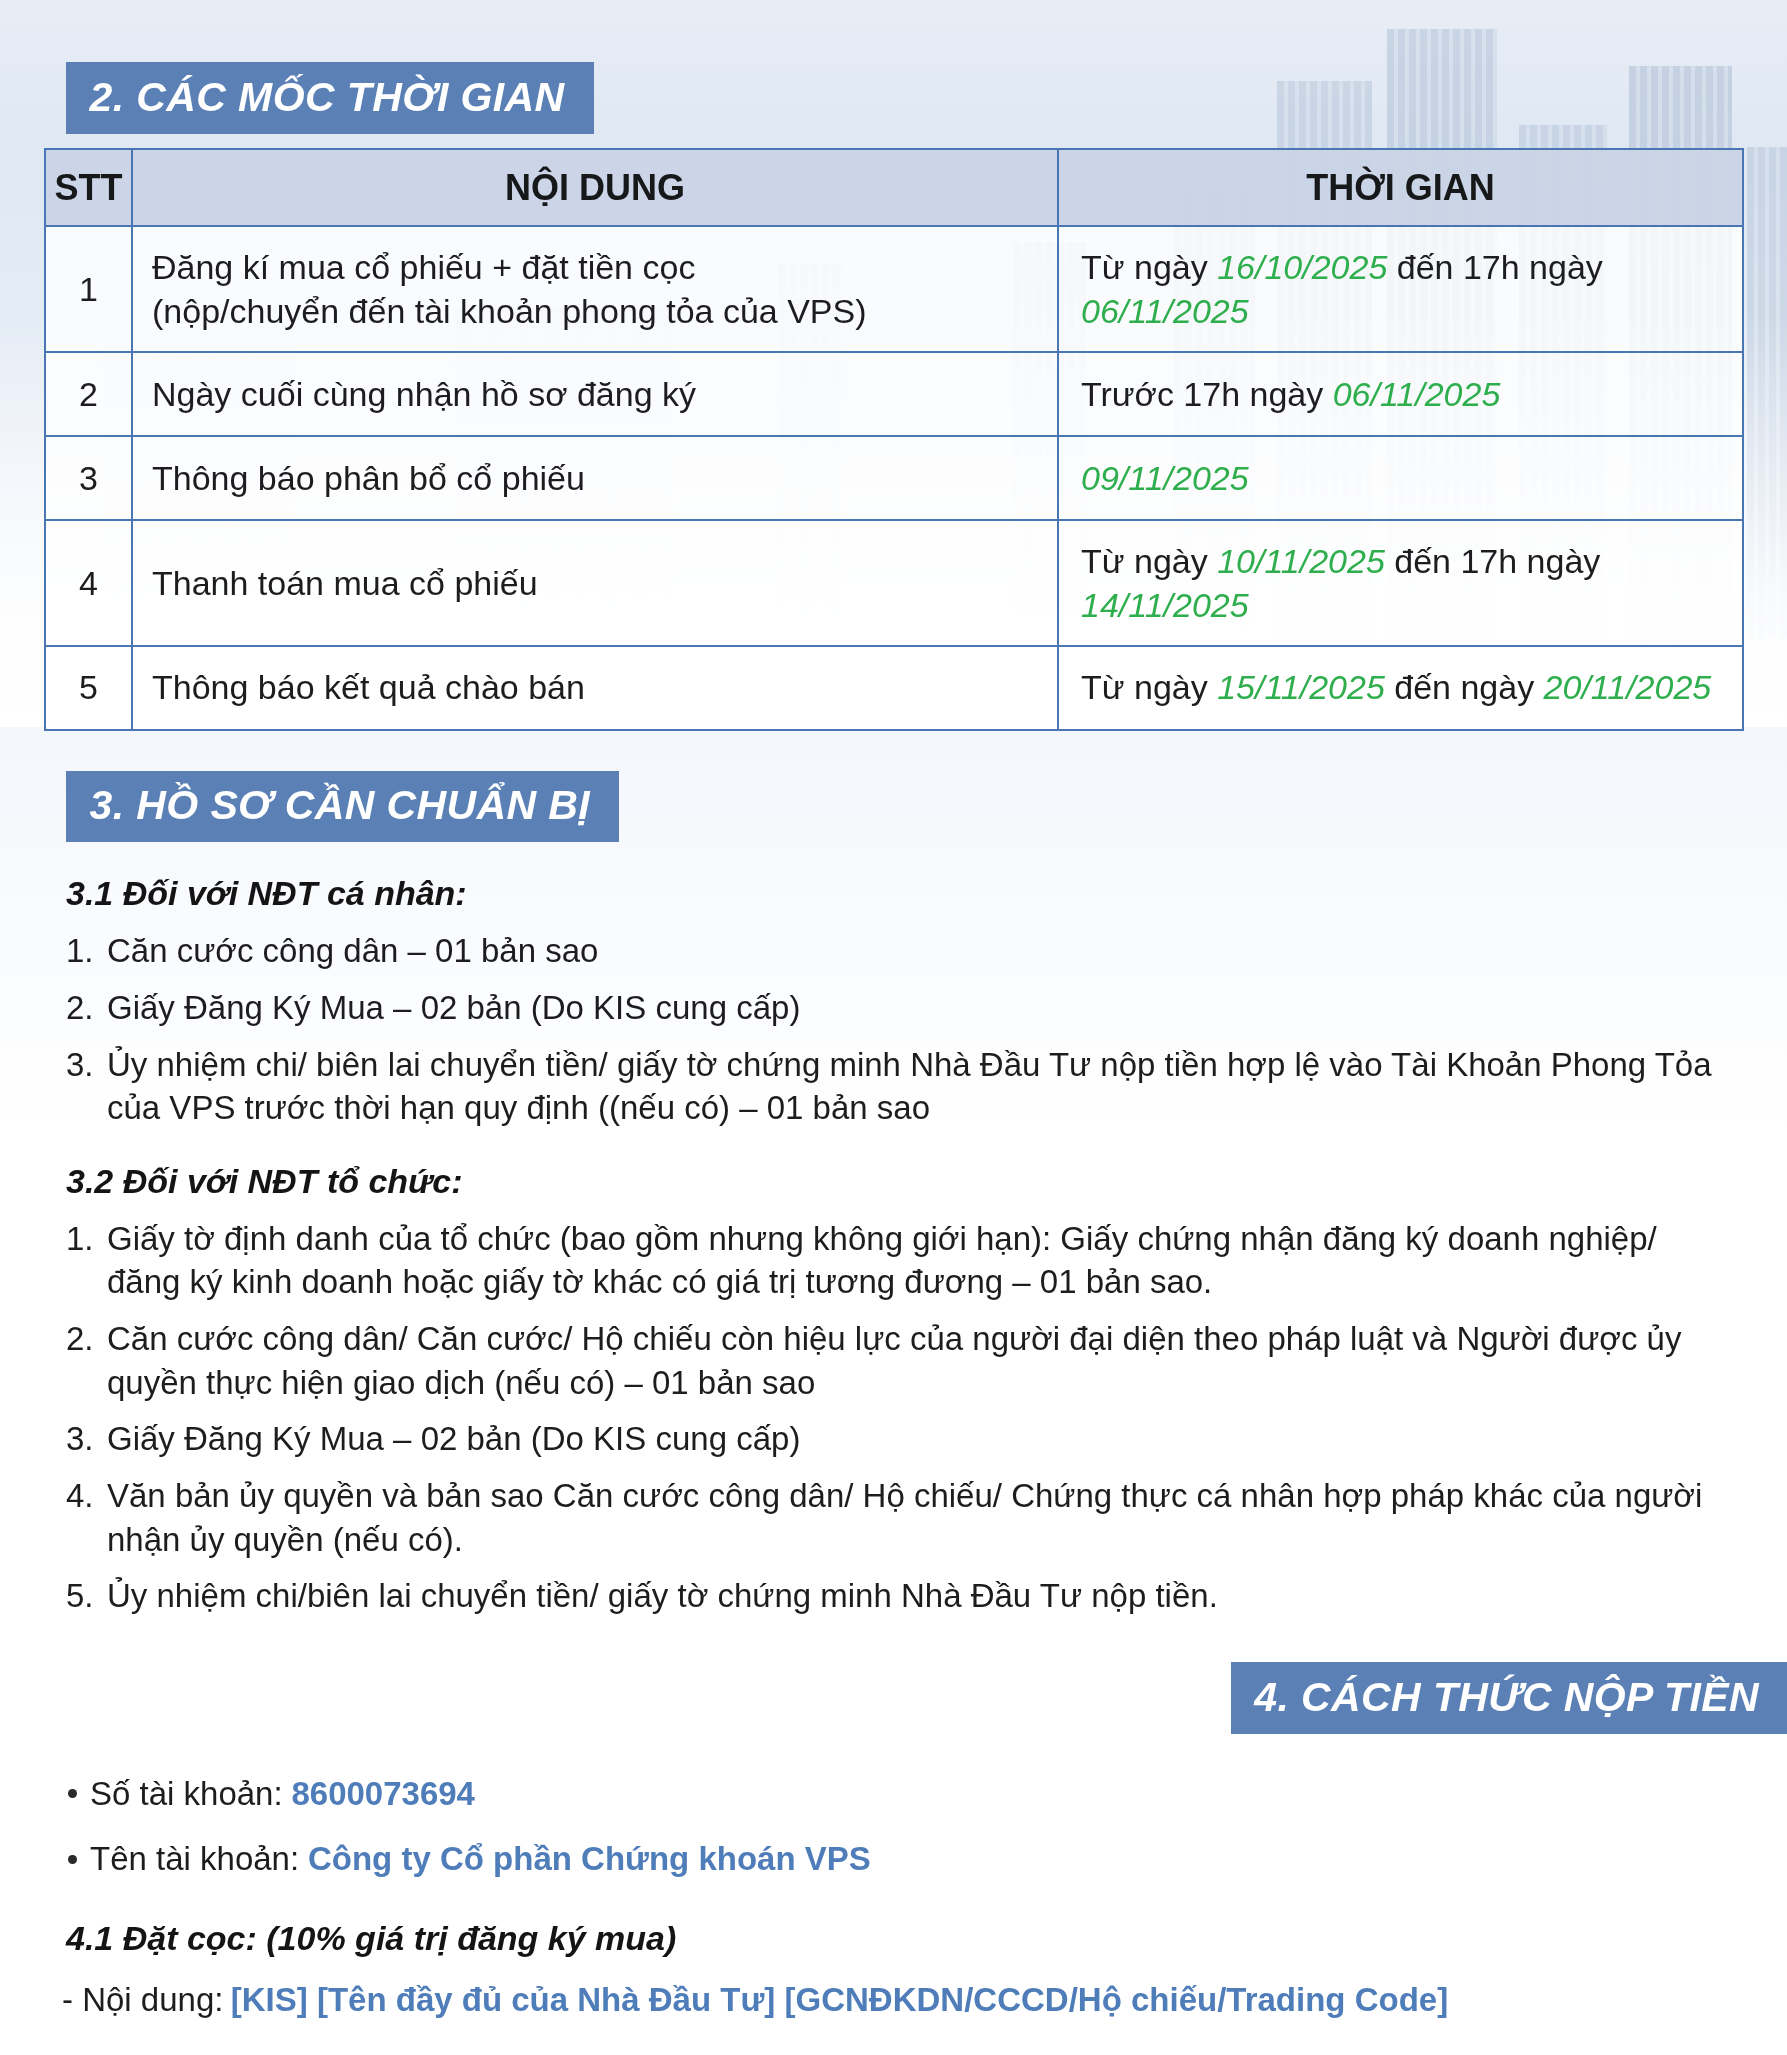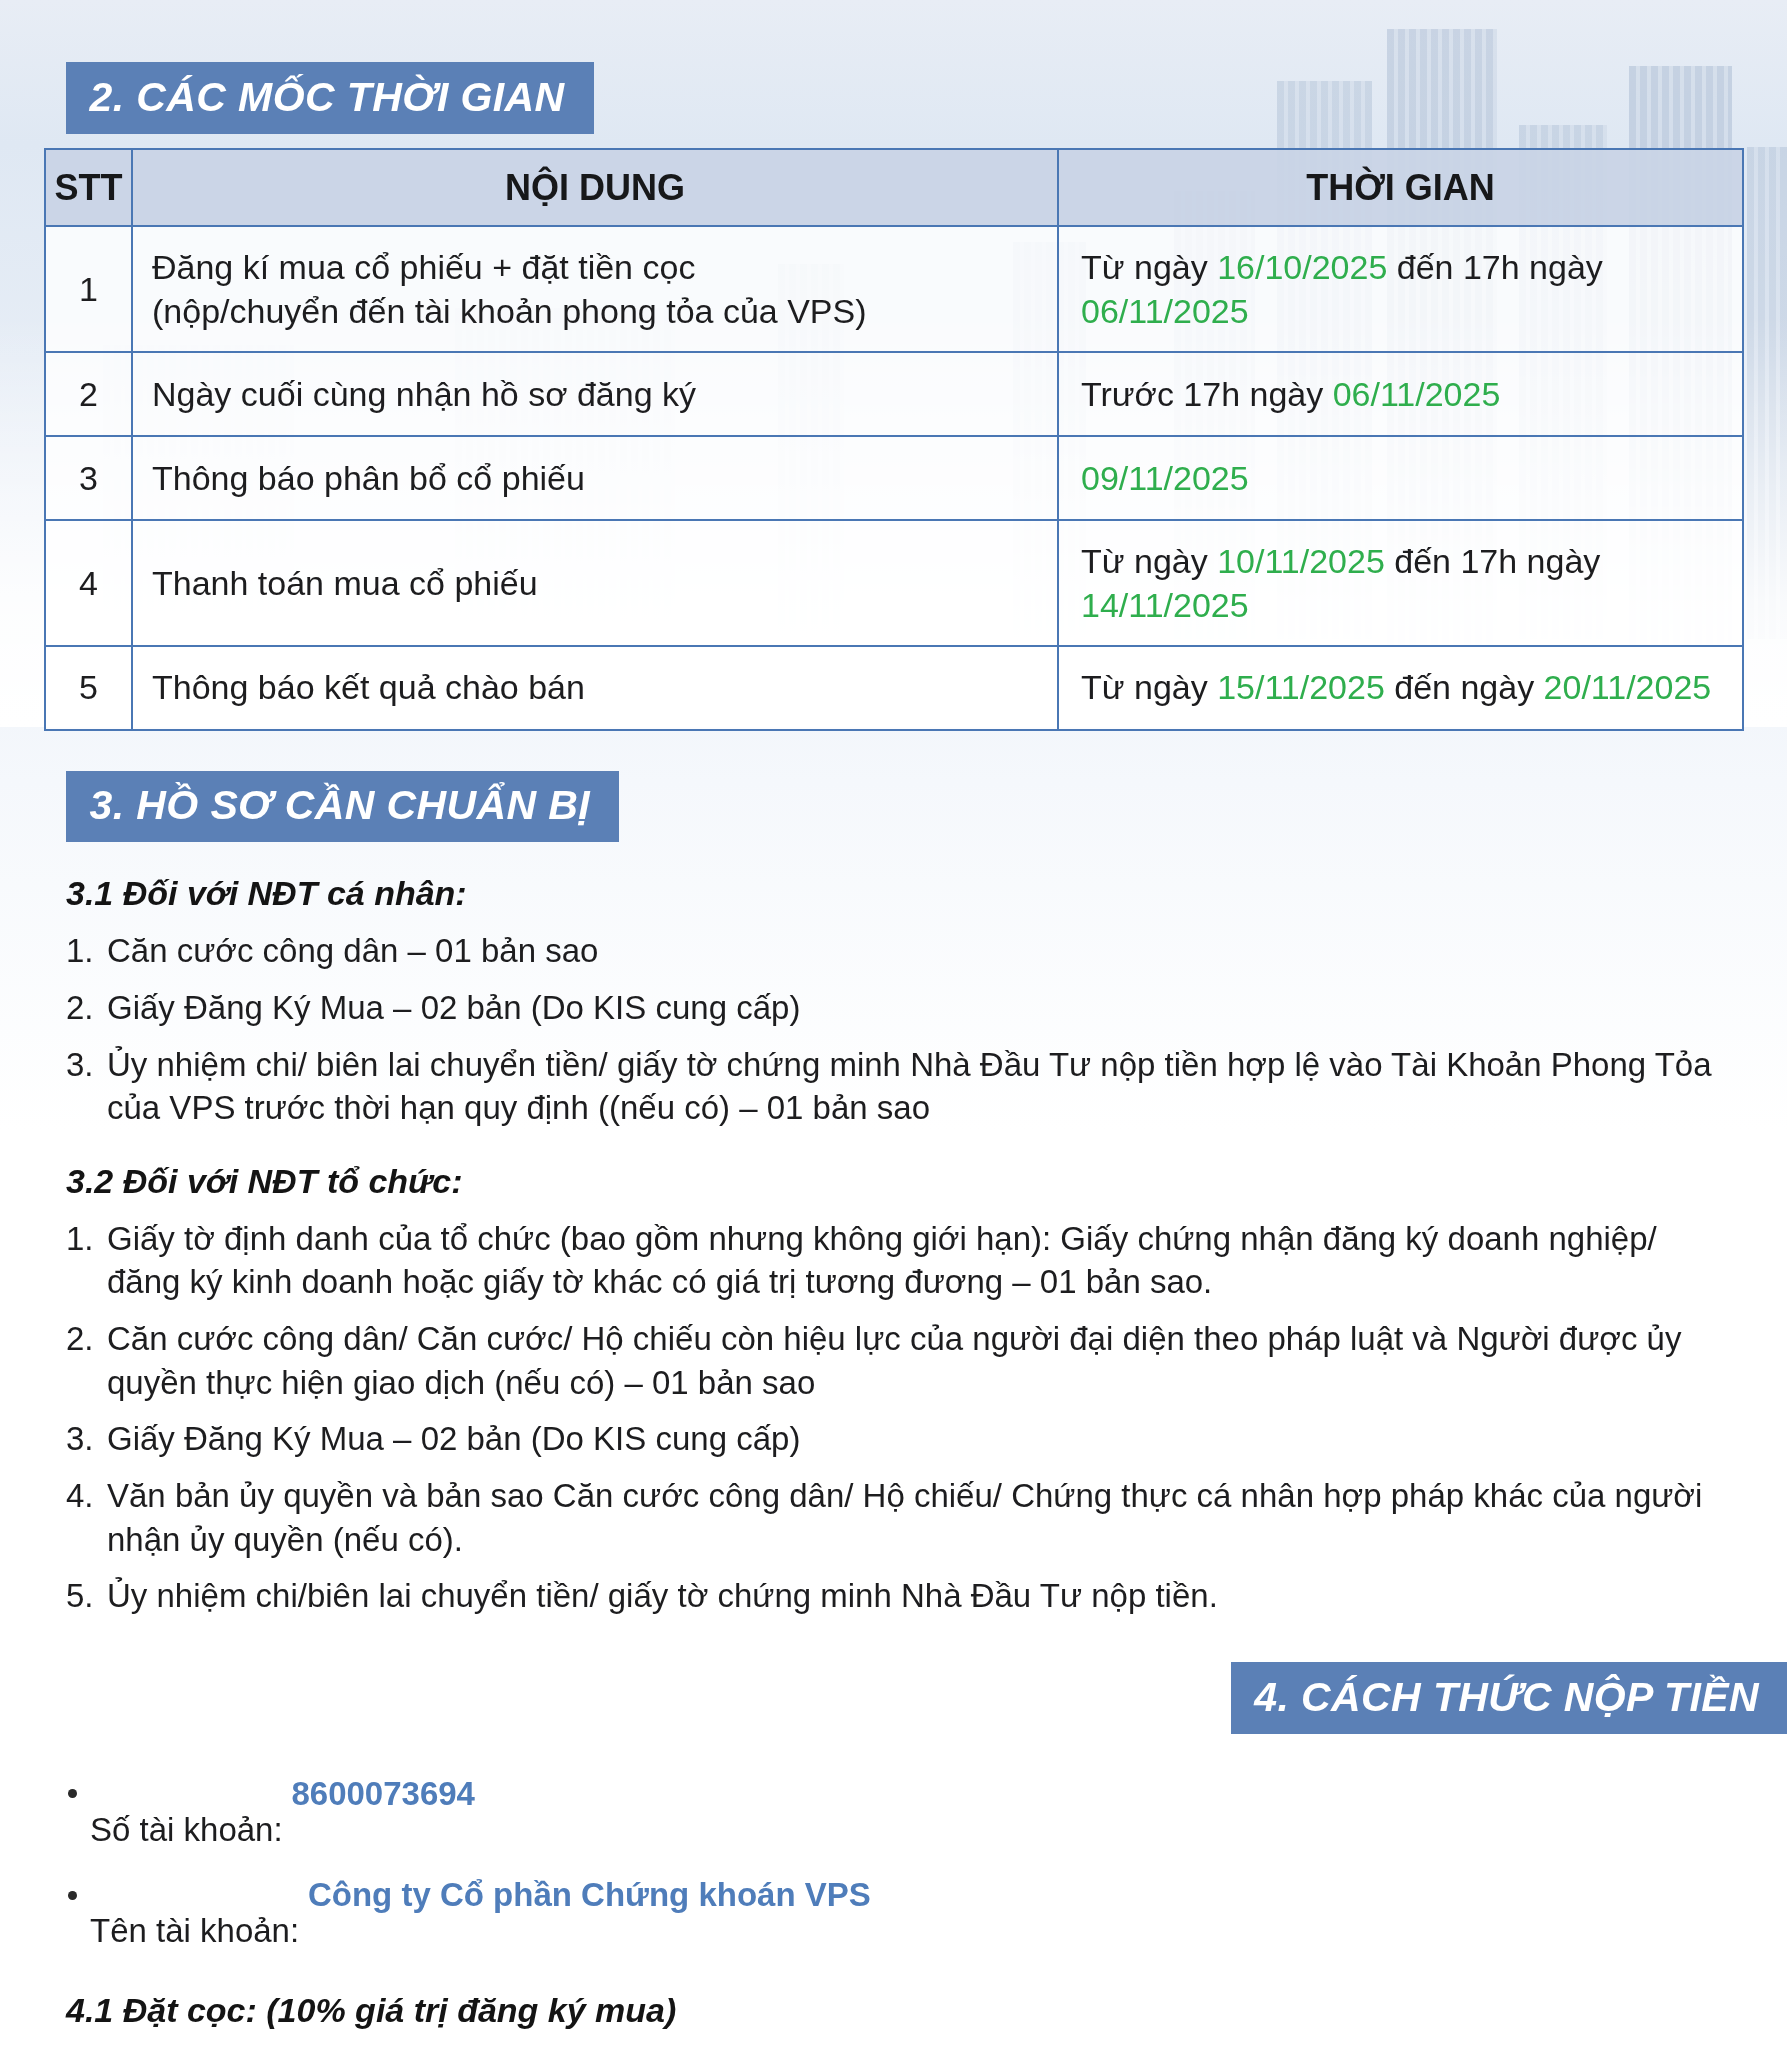--- a/index.html
+++ b/index.html
@@ -43,37 +43,37 @@
   table.timeline th{
     background:rgba(201,212,230,.95);
     font-size:36px;font-weight:700;text-align:center;height:73px;color:#17181a;
   }
   table.timeline td{background:rgba(255,255,255,.78);font-size:34px;line-height:1.3;}
   td.stt{text-align:center;}
   td.ncell{padding:17.6px 14.7px 17.6px 19px;white-space:pre-line;}
   td.tcell{padding:17.6px 14.7px 17.6px 22px;}
   tr.r1{height:123px;}
   tr.rx{height:84px;}
-  .green{color:#2fae4d;}
+  .green{color:#2fae4d;font-style:italic;}
 
   .banner-docs{margin-top:40px;}
   .subhead{
     margin:32px 44px 0 66px;
     font-size:34px;font-weight:700;font-style:italic;color:#141414;
   }
   .olist{margin:16px 51px 0 66px;}
   .oli{display:flex;font-size:33px;line-height:1.32;margin-bottom:13.2px;}
   .oli .num{width:41px;flex:0 0 41px;}
   .oli .itext{flex:1;}
 
   .banner-pay{margin-top:44px;text-align:right;}
   .bullets{margin:38px 44px 0 68px;}
   .bullet{display:flex;align-items:flex-start;font-size:33px;line-height:1.32;margin-bottom:22px;}
   .dot{width:8.8px;height:8.8px;border-radius:50%;background:#2a2a2a;flex:0 0 8.8px;margin:17.6px 13.2px 0 0;}
-  .blab{white-space:nowrap;margin-top:36px;}
+  .blab{white-space:nowrap;}
   .bval{font-weight:700;color:#4f7dba;margin-left:8.8px;}
 
   .sub4head{margin:38px 44px 0 66px;font-size:34px;font-weight:700;font-style:italic;color:#141414;}
   .ndline{display:flex;margin:19px 44px 0 62px;font-size:33px;line-height:1.42;}
   .ndlab{white-space:nowrap;}
   .ndval{font-weight:700;color:#4f7dba;margin-left:7.3px;}
 </style>
 </head>
 <body>
 

